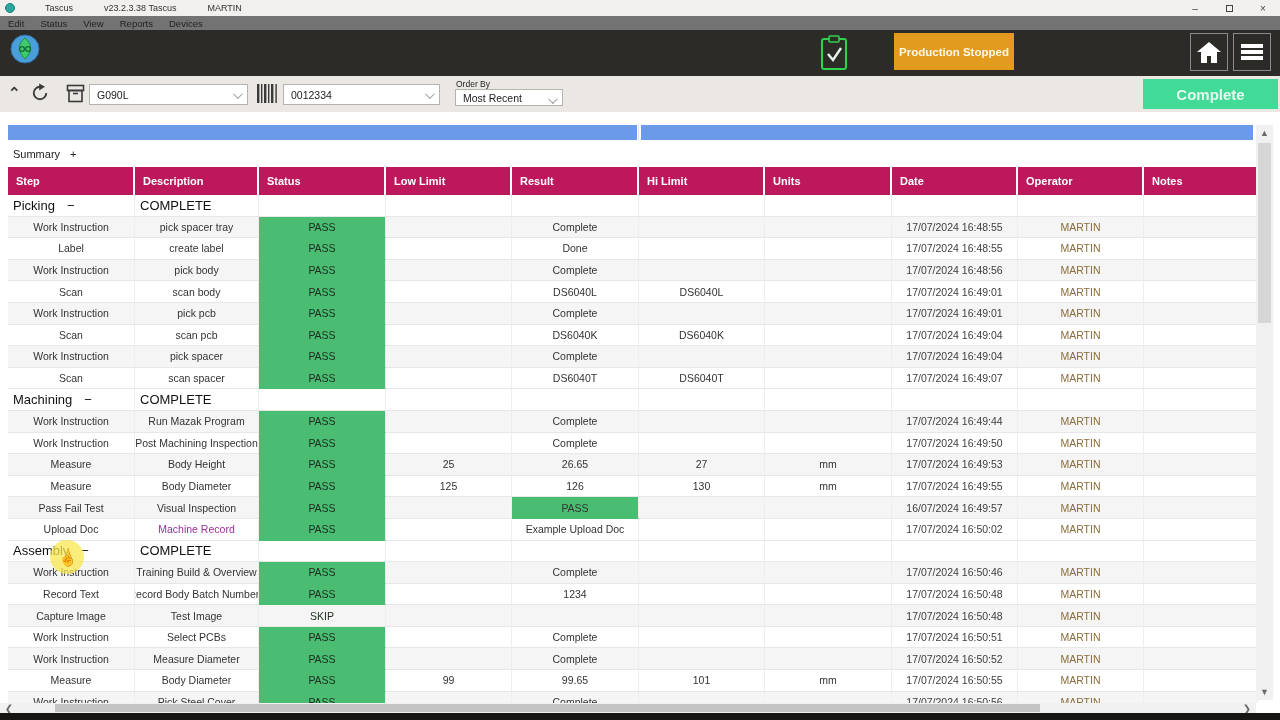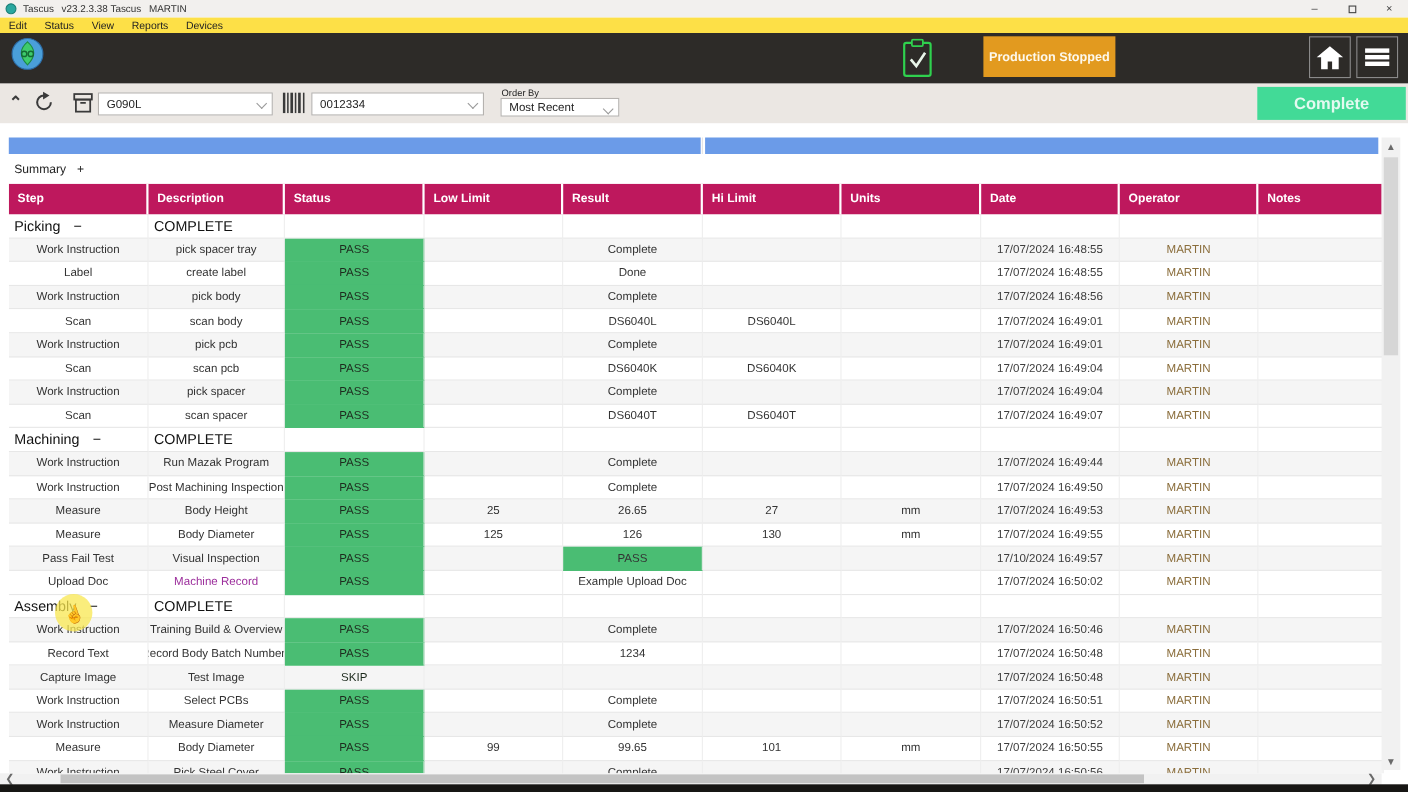--- a/index.html
+++ b/index.html
@@ -3,27 +3,27 @@
 <meta charset="utf-8">
 <style>
   * { margin:0; padding:0; box-sizing:border-box; }
   html,body { width:1280px; height:720px; overflow:hidden; }
   body { font-family:"Liberation Sans", sans-serif; background:#fff; position:relative; }
   .abs { position:absolute; }
 
   
   .titlebar { left:0; top:0; width:1280px; height:16px; background:#f2f0ee; display:flex; align-items:center; font-size:9px; color:#333; }
   .titlebar .appicon { width:10px; height:10px; border-radius:50%; background:#2aa7a0; margin:0 6px 0 5px; border:1px solid #1b7f77; }
-  .titlebar .tpart { margin-right:7px; }
+  .titlebar .tpart { margin-right:7px;margin-left:24px; }
   .wctrls { position:absolute; right:0; top:0; height:16px; display:flex; }
   .wctrl { width:34px; height:16px; display:flex; align-items:center; justify-content:center; color:#444; font-size:10px; cursor:default; }
   .maxbox { width:7px; height:7px; border:1px solid #444; }
 
   
-  .menubar { left:0; top:16px; width:1280px; height:14px; background:#fde047; display:flex; align-items:center; font-size:9.5px; color:#222; }
+  .menubar { left:0; top:16px; width:1280px; height:14px; background:#737373; display:flex; align-items:center; font-size:9.5px; color:#222; }
   .menubar span { padding:0 8px; }
 
   
   .toolbar { left:0; top:30px; width:1280px; height:46px; background:#2d2b28; }
   .logo { left:10px; top:34px; width:30px; height:30px; }
   .clipboard { left:820px; top:35px; width:28px; height:36px; }
   .prodbtn { left:861px; top:33px; width:120px; height:37px; background:#e29a1f; color:#fdf8ec; font-size:11.5px; font-weight:bold; display:flex; align-items:center; justify-content:center; text-align:center;margin-left:33px; }
   .sqbtn { top:33px; width:38px; height:38px; border:1px solid #8a8a8a; display:flex; align-items:center; justify-content:center; }
   .homebtn { left:1190px; }
   .menubtn { left:1233px; }
@@ -363,21 +363,21 @@
         <div class="tcell"></div>
       </div>
       <div class="cols trow alt">
         <div class="tcell">Pass Fail Test</div>
         <div class="tcell">Visual Inspection</div>
         <div class="tcell pass" style="background: rgb(74, 189, 115); border-bottom-color: rgb(74, 189, 115);">PASS</div>
         <div class="tcell"></div>
         <div class="tcell" style="background: rgb(74, 189, 115); border-bottom-color: rgb(74, 189, 115);">PASS</div>
         <div class="tcell"></div>
         <div class="tcell"></div>
-        <div class="tcell datec">17/10/2024 16:49:57</div>
+        <div class="tcell datec">16/07/2024 16:49:57</div>
         <div class="tcell opc">MARTIN</div>
         <div class="tcell"></div>
       </div>
       <div class="cols trow">
         <div class="tcell">Upload Doc</div>
         <div class="tcell linkc">Machine Record</div>
         <div class="tcell pass" style="background: rgb(74, 189, 115); border-bottom-color: rgb(74, 189, 115);">PASS</div>
         <div class="tcell"></div>
         <div class="tcell">Example Upload Doc</div>
         <div class="tcell"></div>

